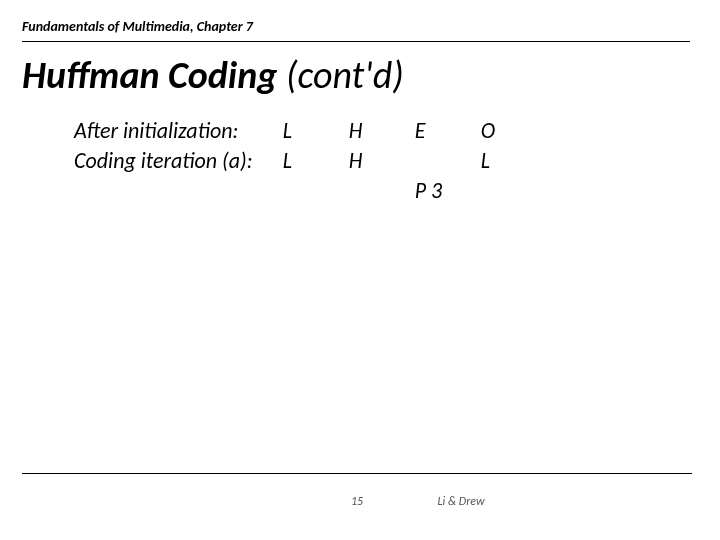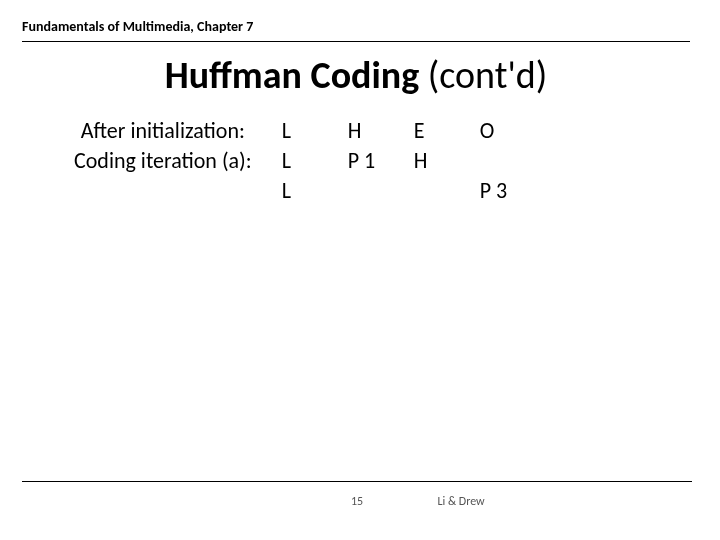--- a/index.html
+++ b/index.html
@@ -10,30 +10,30 @@
     background: #fff;
     font-family: Calibri, "Segoe UI", Arial, sans-serif;
     color: #000;
   }
   .slide {
     box-sizing: border-box;
     width: 712px;
     height: 540px;
     padding: 18px 22px 12px 22px;
     position: relative;
+    font-style: italic;
   }
   .chapter {
     font-size: 14px;
     font-weight: 700;
     border-bottom: 1px solid #000;
     padding-bottom: 6px;
     margin-bottom: 10px;
   }
   .title {
-    text-align: center;
     font-size: 38px;
     margin: 6px 0 18px 0;
     font-weight: 400;
   }
   .title .bold {
     font-weight: 800;
   }
   .body-text {
     font-size: 23px;
     line-height: 1.25;
@@ -41,21 +41,20 @@
     margin: 0 2px 28px 2px;
   }
   .table-wrap {
     display: flex;
     margin-left: 52px;
     font-size: 22px;
   }
   .labels {
     display: flex;
     flex-direction: column;
-    align-items: center;
   }
   .labels div {
     height: 30px;
     line-height: 30px;
     white-space: nowrap;
   }
   .grid {
     display: grid;
     grid-template-columns: 66px 66px 66px 66px;
     grid-auto-rows: 30px;
@@ -63,21 +62,21 @@
   }
   .grid div {
     line-height: 30px;
   }
   .footer {
     position: absolute;
     left: 22px;
     right: 20px;
     bottom: 30px;
     border-top: 1px solid #000;
-    padding-top: 12px;
+    padding-top: 20px;
     font-size: 12px;
     color: #555;
   }
   .footer-inner {
     position: relative;
     height: 16px;
   }
   .page-num {
     position: absolute;
     left: 50%;
@@ -105,21 +104,20 @@
       <div>After initialization:</div>
       <div>Coding iteration (a):</div>
     </div>
     <div class="grid">
       <div>L</div>
       <div>H</div>
       <div>E</div>
       <div>O</div>
 
       <div>L</div>
-      <div>P 1</div>
       <div>H</div>
       <div></div>
 
       <div>L</div>
       <div></div>
       <div></div>
 
       <div>P 3</div>
       <div></div>
       <div></div>

